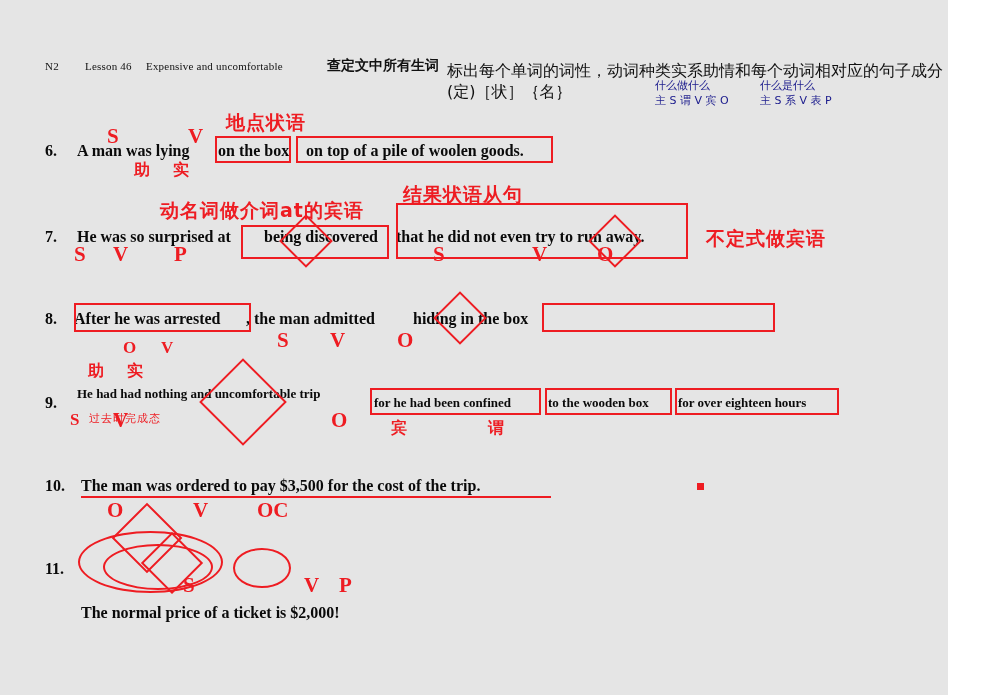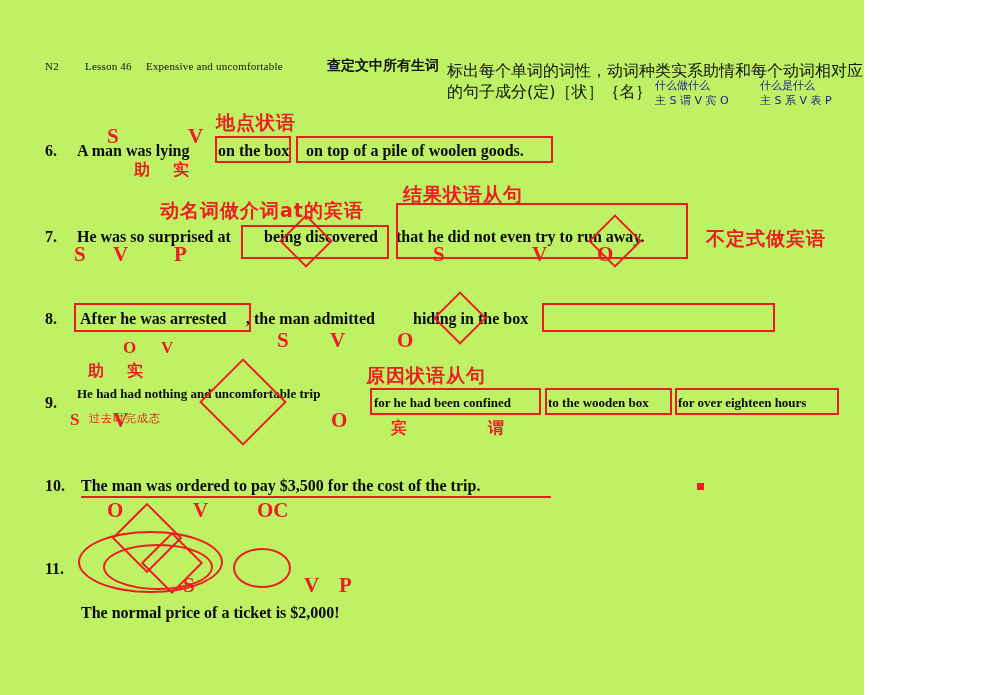--- a/index.html
+++ b/index.html
@@ -2,23 +2,23 @@
 <html><head>
 <meta charset="utf-8">
 <style>
   html, body {
     margin: 0;
     padding: 0;
     background: #ffffff;
   }
   #page {
     position: relative;
-    width: 864px;
+    width: 948px;
     height: 695px;
-    background: #bef264;
+    background: #e5e5e5;
     overflow: hidden;
     font-family: "Liberation Serif", serif;
   }
   .abs { position: absolute; }
 
   
   .hdr-small {
     font-family: "Liberation Serif", serif;
     font-size: 11px;
     color: #111;
@@ -125,21 +125,21 @@
   <div class="abs hdr-cn-blue" style="left:760px; top:93px;">主 S 系 V 表 P</div>
 
   <div class="abs sent-num" style="left:45px; top:142px;">6.</div>
   <div class="abs sent-txt" style="left:77px; top:142px;">A man was lying </div>
   <div class="abs sent-txt" style="left:218px; top:142px;">on the box</div>
   <div class="abs sent-txt" style="left:302px; top:142px;"> on top of a pile of woolen goods.</div>
 
   <div class="abs box" style="left:215px; top:136px; width:76px; height:27px;"></div>
   <div class="abs box" style="left:296px; top:136px; width:257px; height:27px;"></div>
 
-  <div class="abs ink ink-lbl-cn" style="left:216px; top:110px;">地点状语</div>
+  <div class="abs ink ink-lbl-cn" style="left:226px; top:110px;">地点状语</div>
 
   <div class="abs ink-letter" style="left:107px; top:124px;">S</div>
   <div class="abs ink-letter" style="left:188px; top:124px;">V</div>
 
   <div class="abs ink ink-lbl-cn sm" style="left:134px; top:160px;">助</div>
   <div class="abs ink ink-lbl-cn sm" style="left:173px; top:160px;">实</div>
 
   <div class="abs sent-num" style="left:45px; top:228px;">7.</div>
   <div class="abs sent-txt" style="left:77px; top:228px;">He was so surprised at </div>
   <div class="abs sent-txt" style="left:264px; top:228px;">being discovered</div>
@@ -157,21 +157,21 @@
   <div class="abs ink ink-lbl-cn" style="left:706px; top:226px;">不定式做宾语</div>
 
   <div class="abs ink-letter" style="left:74px; top:242px;">S</div>
   <div class="abs ink-letter" style="left:113px; top:242px;">V</div>
   <div class="abs ink-letter" style="left:174px; top:242px;">P</div>
   <div class="abs ink-letter" style="left:433px; top:242px;">S</div>
   <div class="abs ink-letter" style="left:532px; top:242px;">V</div>
   <div class="abs ink-letter" style="left:597px; top:242px;">O</div>
 
   <div class="abs sent-num" style="left:45px; top:310px;">8.</div>
-  <div class="abs sent-txt" style="left:80px; top:310px;">After he was arrested</div>
+  <div class="abs sent-txt" style="left:74px; top:310px;">After he was arrested</div>
   <div class="abs sent-txt" style="left:246px; top:310px;">, the man admitted </div>
   <div class="abs sent-txt" style="left:413px; top:310px;">hiding in the box</div>
 
   <div class="abs box" style="left:74px; top:303px; width:177px; height:29px;"></div>
   <div class="abs box" style="left:542px; top:303px; width:233px; height:29px;"></div>
   <div class="abs diamond" style="left:441px; top:299px; width:38px; height:38px;"></div>
 
   <div class="abs ink-letter sm" style="left:123px; top:338px;">O</div>
   <div class="abs ink-letter sm" style="left:161px; top:338px;">V</div>
   <div class="abs ink-letter" style="left:277px; top:328px;">S</div>
@@ -186,21 +186,20 @@
   <div class="abs sent-txt small" style="left:374px; top:395px;">for he had been confined </div>
   <div class="abs sent-txt small" style="left:548px; top:395px;">to the wooden box</div>
   <div class="abs sent-txt small" style="left:678px; top:395px;">for over eighteen hours</div>
 
   <div class="abs box" style="left:370px; top:388px; width:171px; height:27px;"></div>
   <div class="abs box" style="left:545px; top:388px; width:127px; height:27px;"></div>
   <div class="abs box" style="left:675px; top:388px; width:164px; height:27px;"></div>
 
   <div class="abs diamond" style="left:212px; top:371px; width:62px; height:62px;"></div>
 
-  <div class="abs ink ink-lbl-cn" style="left:366px; top:363px;">原因状语从句</div>
 
   <div class="abs ink-letter sm" style="left:70px; top:410px;">S</div>
   <div class="abs ink-letter" style="left:113px; top:408px;">V</div>
   <div class="abs ink-letter" style="left:331px; top:408px;">O</div>
 
   <div class="abs ink ink-lbl-cn xs" style="left:89px; top:411px;">过去时完成态</div>
 
   <div class="abs ink ink-lbl-cn sm" style="left:391px; top:418px;">宾</div>
   <div class="abs ink ink-lbl-cn sm" style="left:488px; top:418px;">谓</div>
 

